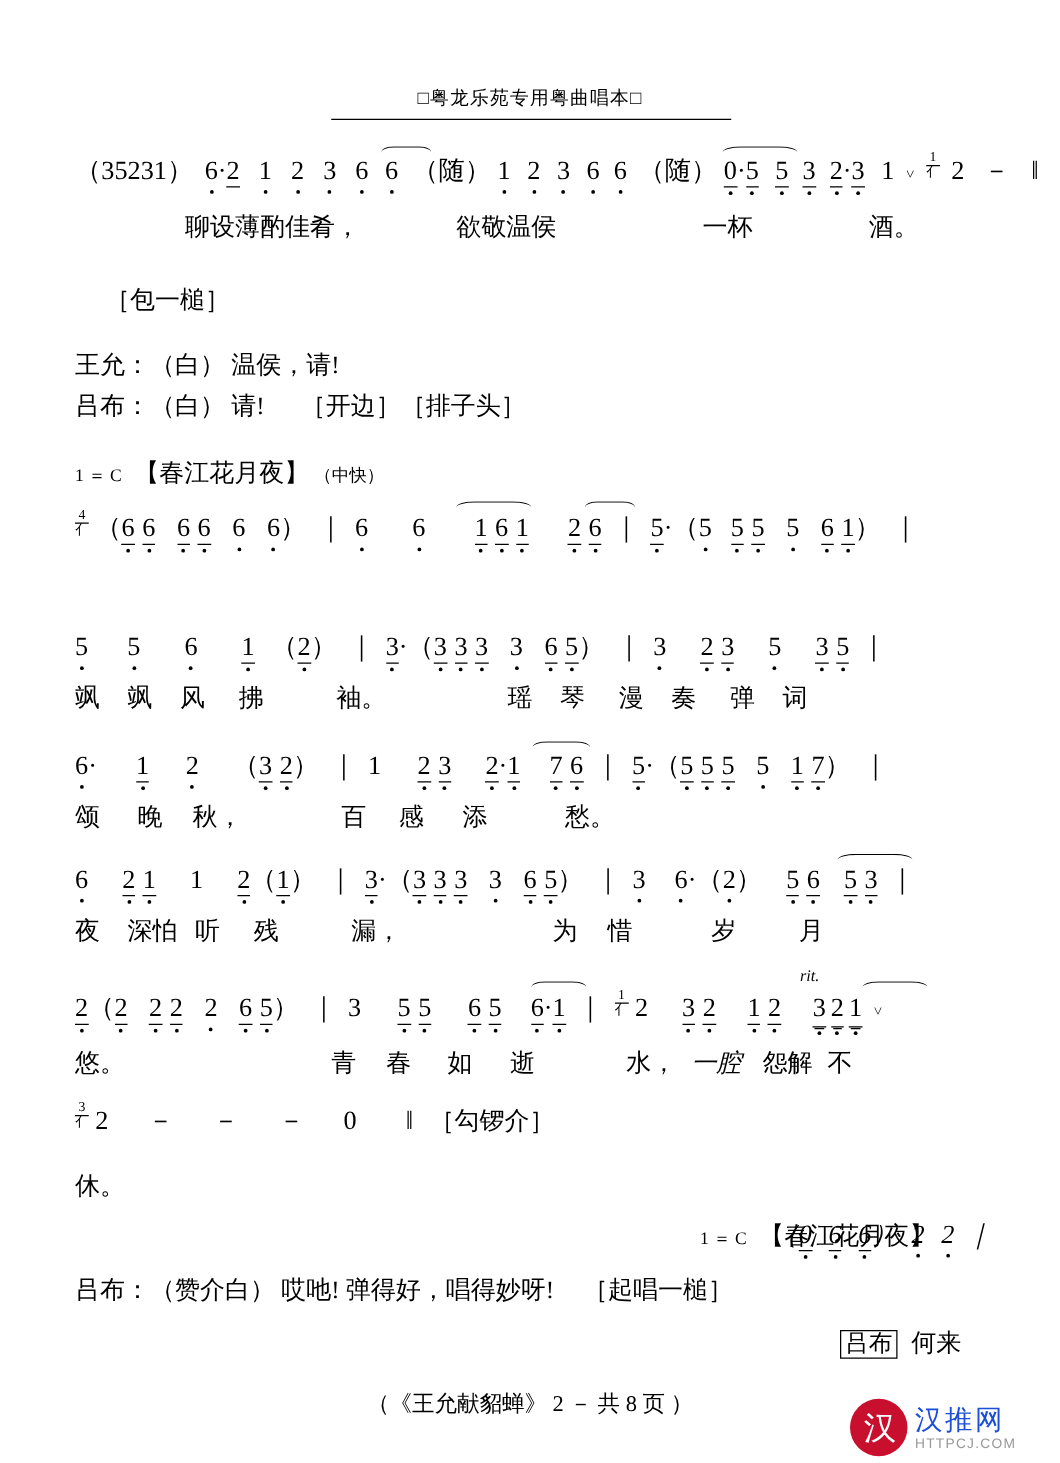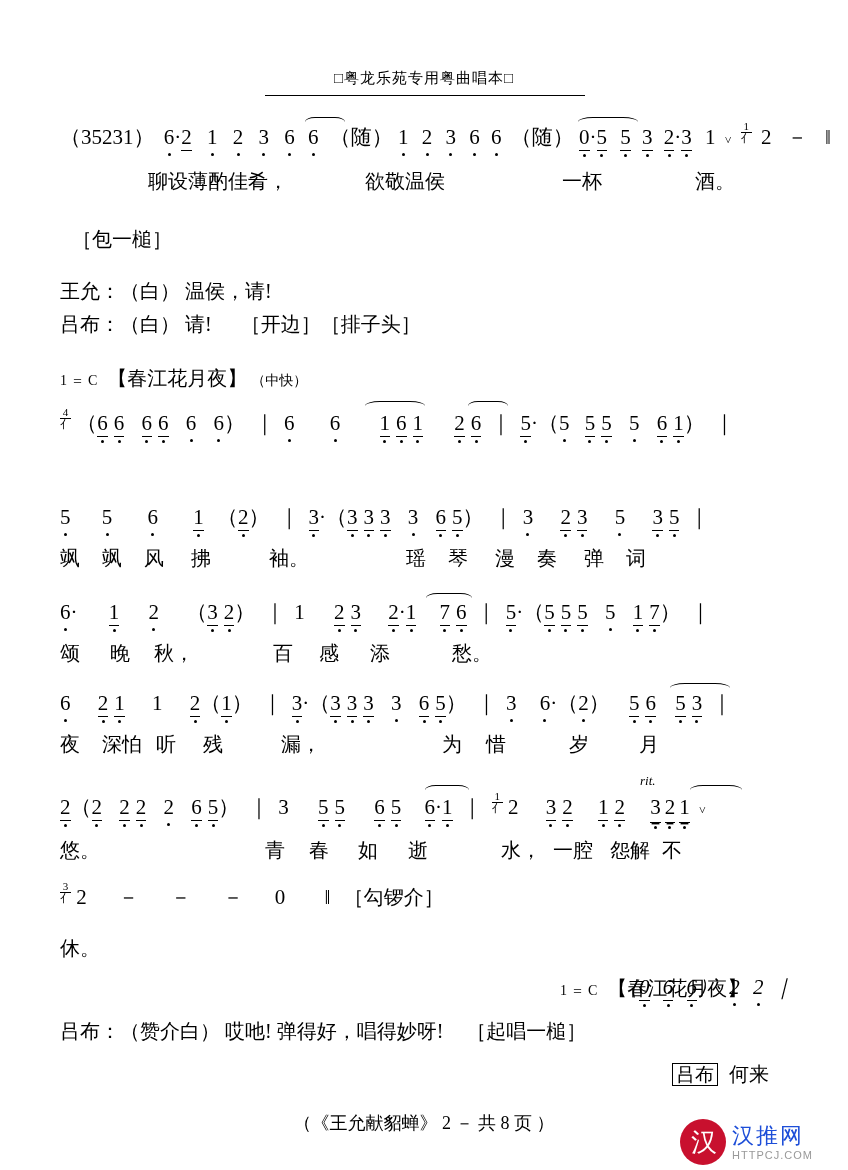--- a/index.html
+++ b/index.html
@@ -80,21 +80,21 @@
     <span style="margin-left:12px;">‖</span>
   </div>
   <div class="tie" style="top:104px;left:305px;width:40px;"></div>
   <div class="tie" style="top:104px;left:578px;width:60px;"></div>
 
   <div class="blk lyr" style="top:155px;left:148px;">聊设薄酌佳肴，</div>
   <div class="blk lyr" style="top:155px;left:365px;">欲敬温侯</div>
   <div class="blk lyr" style="top:155px;left:562px;">一杯</div>
   <div class="blk lyr" style="top:155px;left:695px;">酒。</div>
 
-  <div class="blk lyr" style="top:213px;left:72px;">［包一槌］</div>
+  <div class="blk lyr" style="top:213px;left:84px;">［包一槌］</div>
 
   <div class="blk lyr" style="top:265px;left:60px;">
     <span>王允：（白）</span>
     <span>温侯，请!</span>
   </div>
   <div class="blk lyr" style="top:298px;left:60px;">
     <span>吕布：（白）</span>
     <span>请!</span>
     <span style="margin-left:24px;">［开边］［排子头］</span>
   </div>
@@ -217,21 +217,21 @@
     <span style="margin-left:20px;" class="u2 dotu">3</span><span style="margin-left:4px;" class="u2 dotu">2</span><span style="margin-left:4px;" class="u2 dotu">1</span>
     <span class="tiny" style="margin-left:4px;">˅</span>
   </div>
   <div class="tie" style="top:772px;left:425px;width:44px;"></div>
   <div class="tie" style="top:772px;left:690px;width:52px;"></div>
   <div class="blk ital" style="top:760px;left:640px;">rit.</div>
   <div class="blk lyr" style="top:824px;left:60px;">
     <span>悠。</span>
     <span style="margin-left:160px;">青</span><span style="margin-left:24px;">春</span>
     <span style="margin-left:24px;">如</span><span style="margin-left:30px;">逝</span>
-    <span style="margin-left:68px;">水，</span><span style="margin-left:12px;">一腔</span>
+    <span style="margin-left:68px;">水，</span><span style="margin-left:12px;font-style:italic;">一腔</span>
     <span style="margin-left:12px;">怨解</span><span style="margin-left:12px;">不</span>
   </div>
 
   <div class="blk notes" style="top:868px;left:60px;">
     <span class="frac"><i>3</i><i class="den">亻</i></span>
     <span>2</span>
     <span style="margin-left:26px;">－</span>
     <span style="margin-left:26px;">－</span>
     <span style="margin-left:26px;">－</span>
     <span style="margin-left:26px;">0</span>

